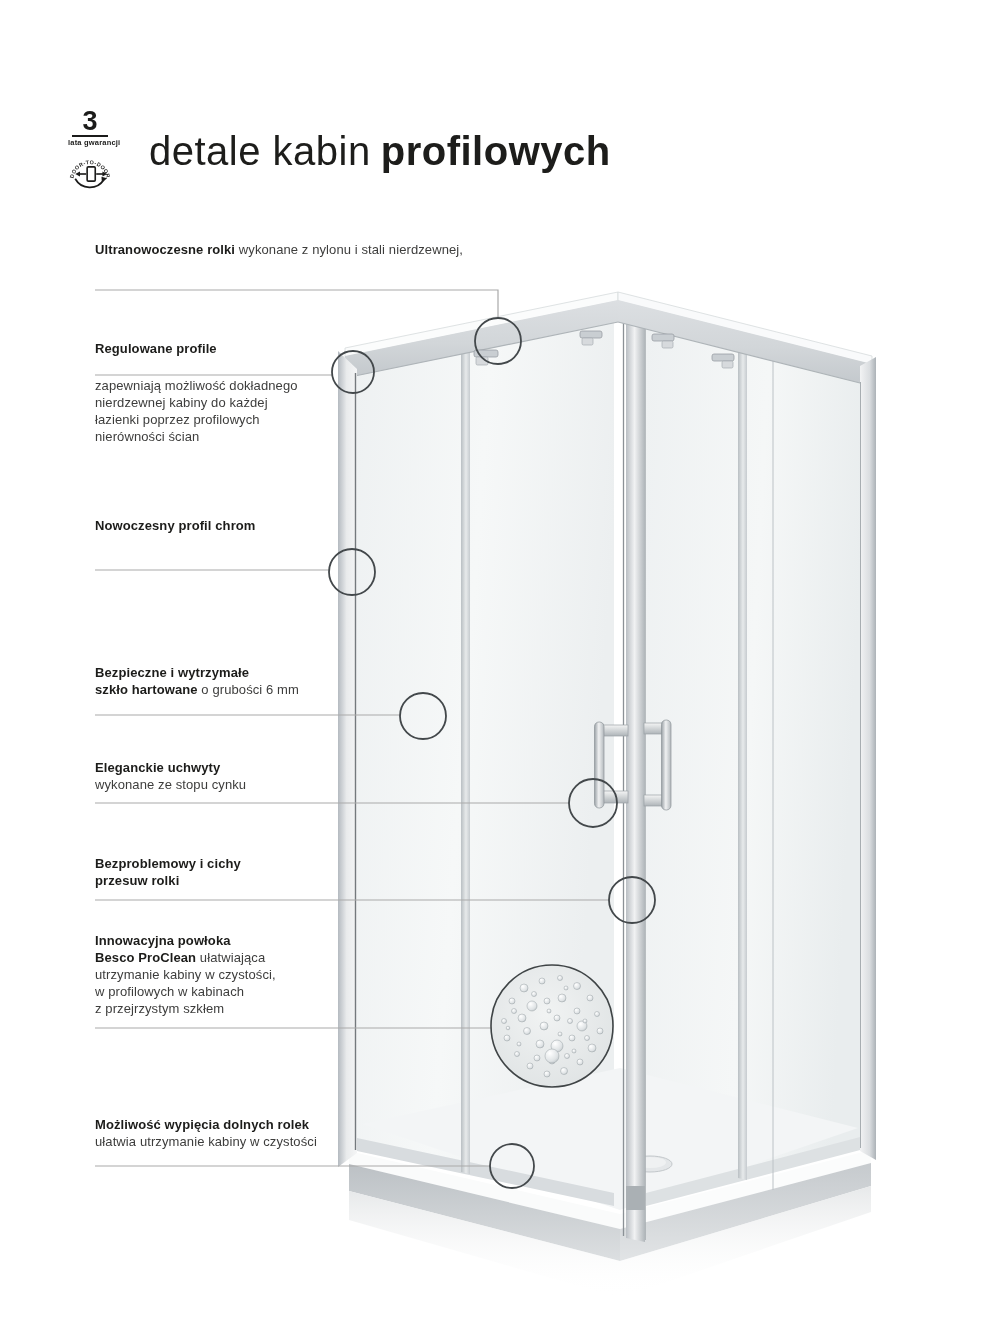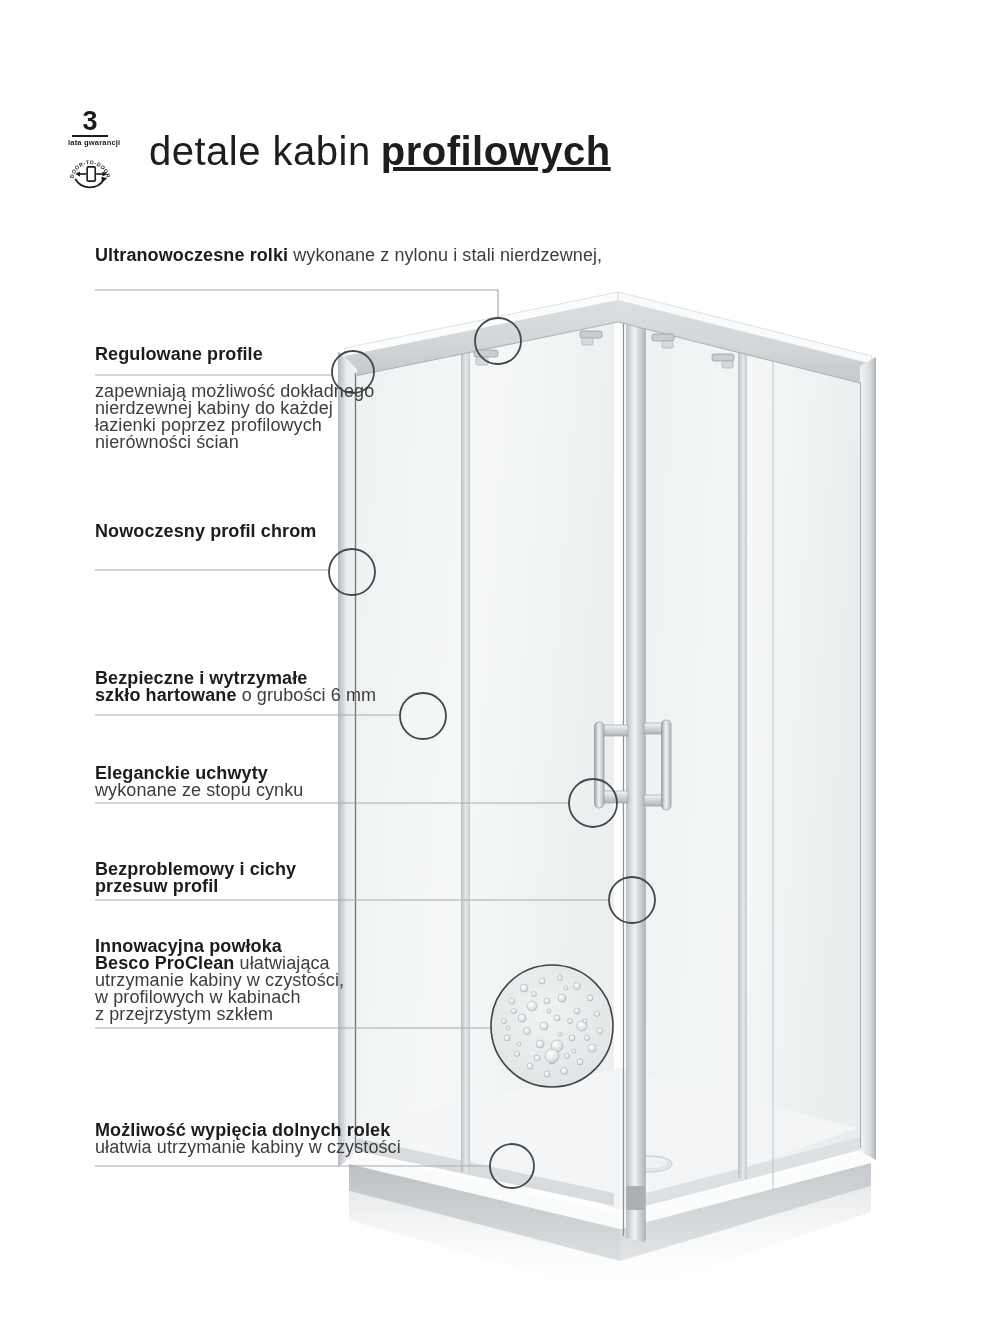--- a/index.html
+++ b/index.html
@@ -12,24 +12,24 @@
   .badge{position:absolute;left:68px;top:108px;width:44px;text-align:center;color:#1b1b1a;}
   .badge-number{font-size:27px;font-weight:700;line-height:26px;}
   .badge-rule{width:36px;height:0;border-top:2px solid #1b1b1a;margin:1px auto 1px auto;}
   .badge-label{font-size:7.5px;font-weight:700;letter-spacing:.2px;white-space:nowrap;}
   .badge-stamp{margin-top:6px;}
   .page-title{
     position:absolute;left:136px;top:128px;font-size:40px;line-height:46px;
     color:#1d1d1b;letter-spacing:.5px;white-space:nowrap;
   }
   .page-title .light{font-weight:400;margin-left:13px;}
-  .page-title .strong{font-weight:700;margin-left:10px;text-decoration:underline;}
+  .page-title .strong{font-weight:700;margin-left:10px;}
   
-  .ann{position:absolute;left:95px;z-index:2;font-size:18px;line-height:17px;
-       color:#3d3d3c;letter-spacing:.1px;margin-top:6px;}
+  .ann{position:absolute;left:95px;z-index:2;font-size:13px;line-height:17px;
+       color:#3d3d3c;letter-spacing:.1px;}
   .ann .b{font-weight:700;color:#1c1c1a;}
   .ann-line{white-space:nowrap;}
   .ann[data-annotation="1"] .ann-body{margin-top:20px;}
   
   .figure-svg{position:absolute;left:0;top:0;z-index:1;}
 </style>
 </head>
 <body>
 
 <div class="badge">
@@ -88,21 +88,21 @@
   </div>
 <div class="ann" data-annotation="4" style="top:759px">
     <div class="ann-head">
       <div class="ann-line"><span class="b">Eleganckie uchwyty</span></div>
       <div class="ann-line"><span>wykonane ze stopu cynku</span></div>
     </div>
   </div>
 <div class="ann" data-annotation="5" style="top:855px">
     <div class="ann-head">
       <div class="ann-line"><span class="b">Bezproblemowy i cichy</span></div>
-      <div class="ann-line"><span class="b">przesuw profil</span></div>
+      <div class="ann-line"><span class="b">przesuw rolki</span></div>
     </div>
   </div>
 <div class="ann" data-annotation="6" style="top:932px">
     <div class="ann-head">
       <div class="ann-line"><span class="b">Innowacyjna powłoka</span></div>
       <div class="ann-line"><span class="b">Besco ProClean </span><span>ułatwiająca</span></div>
       <div class="ann-line"><span>utrzymanie kabiny w czystości,</span></div>
       <div class="ann-line"><span>w profilowych w kabinach</span></div>
       <div class="ann-line"><span>z przejrzystym szkłem</span></div>
     </div>

